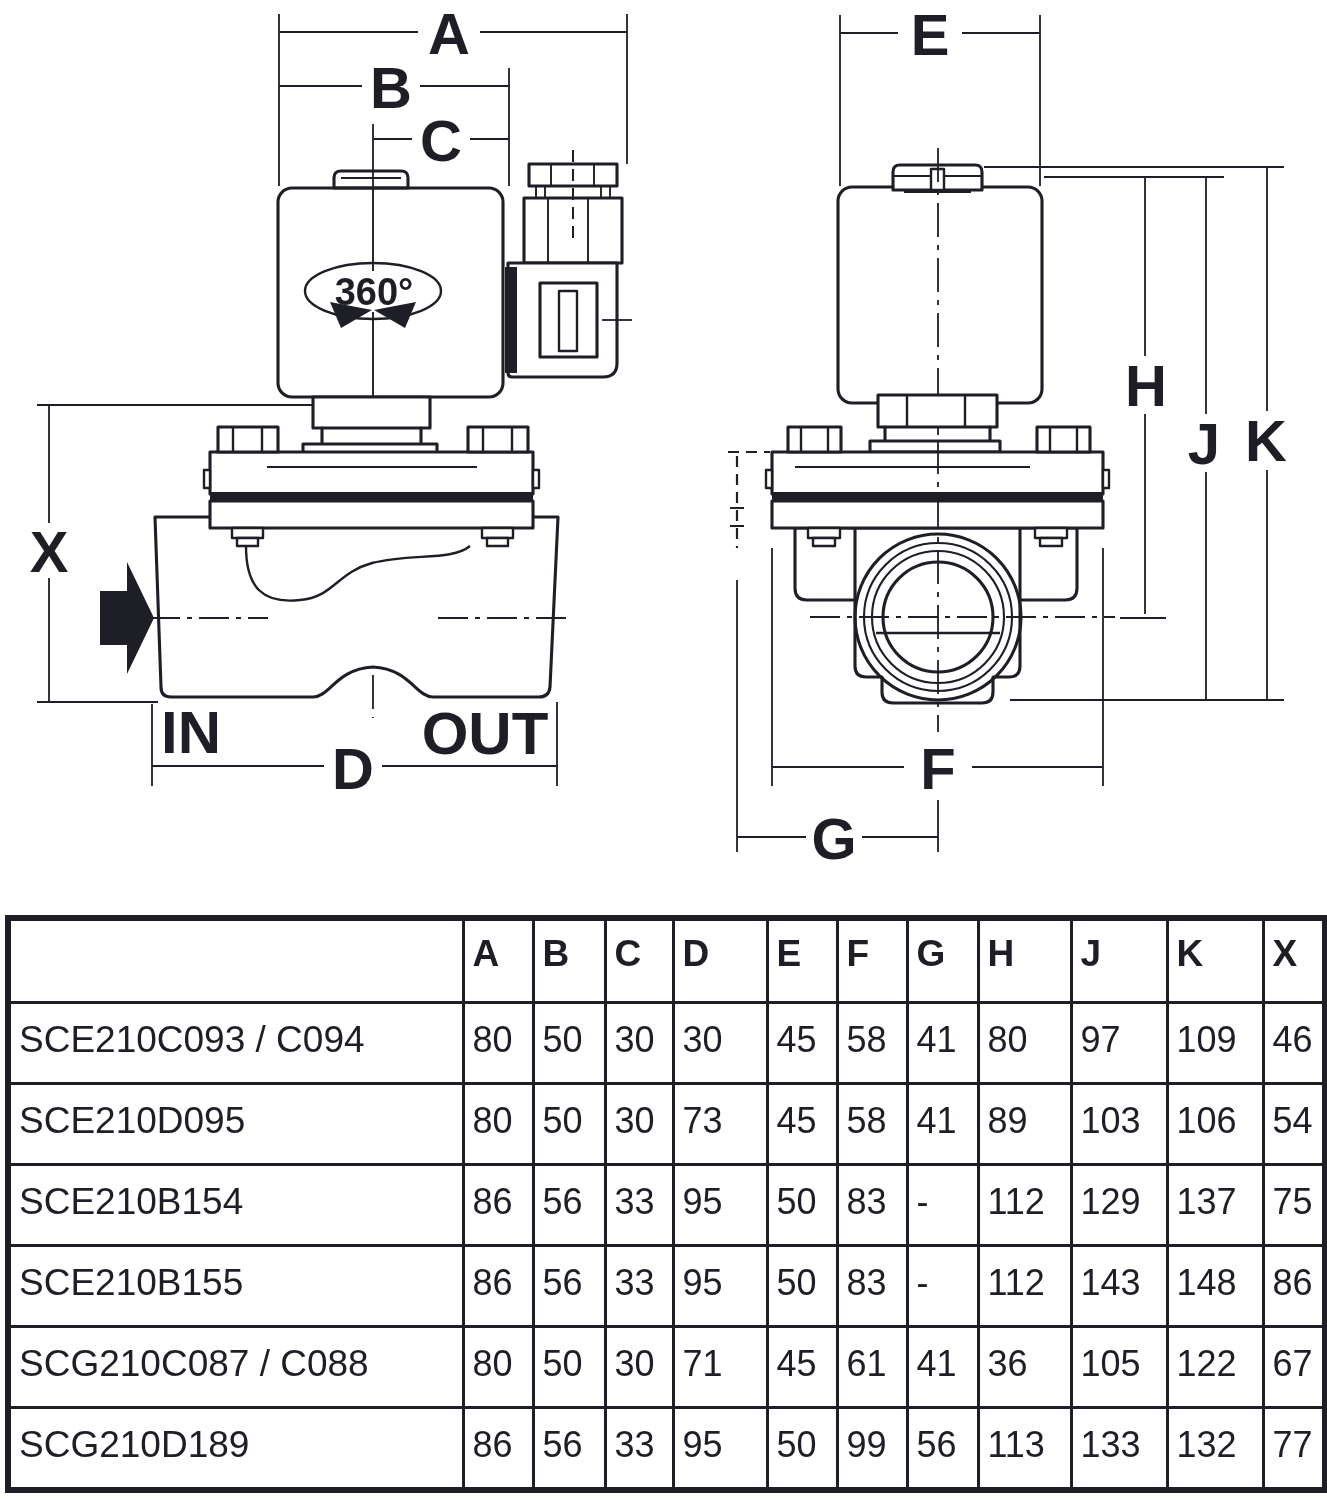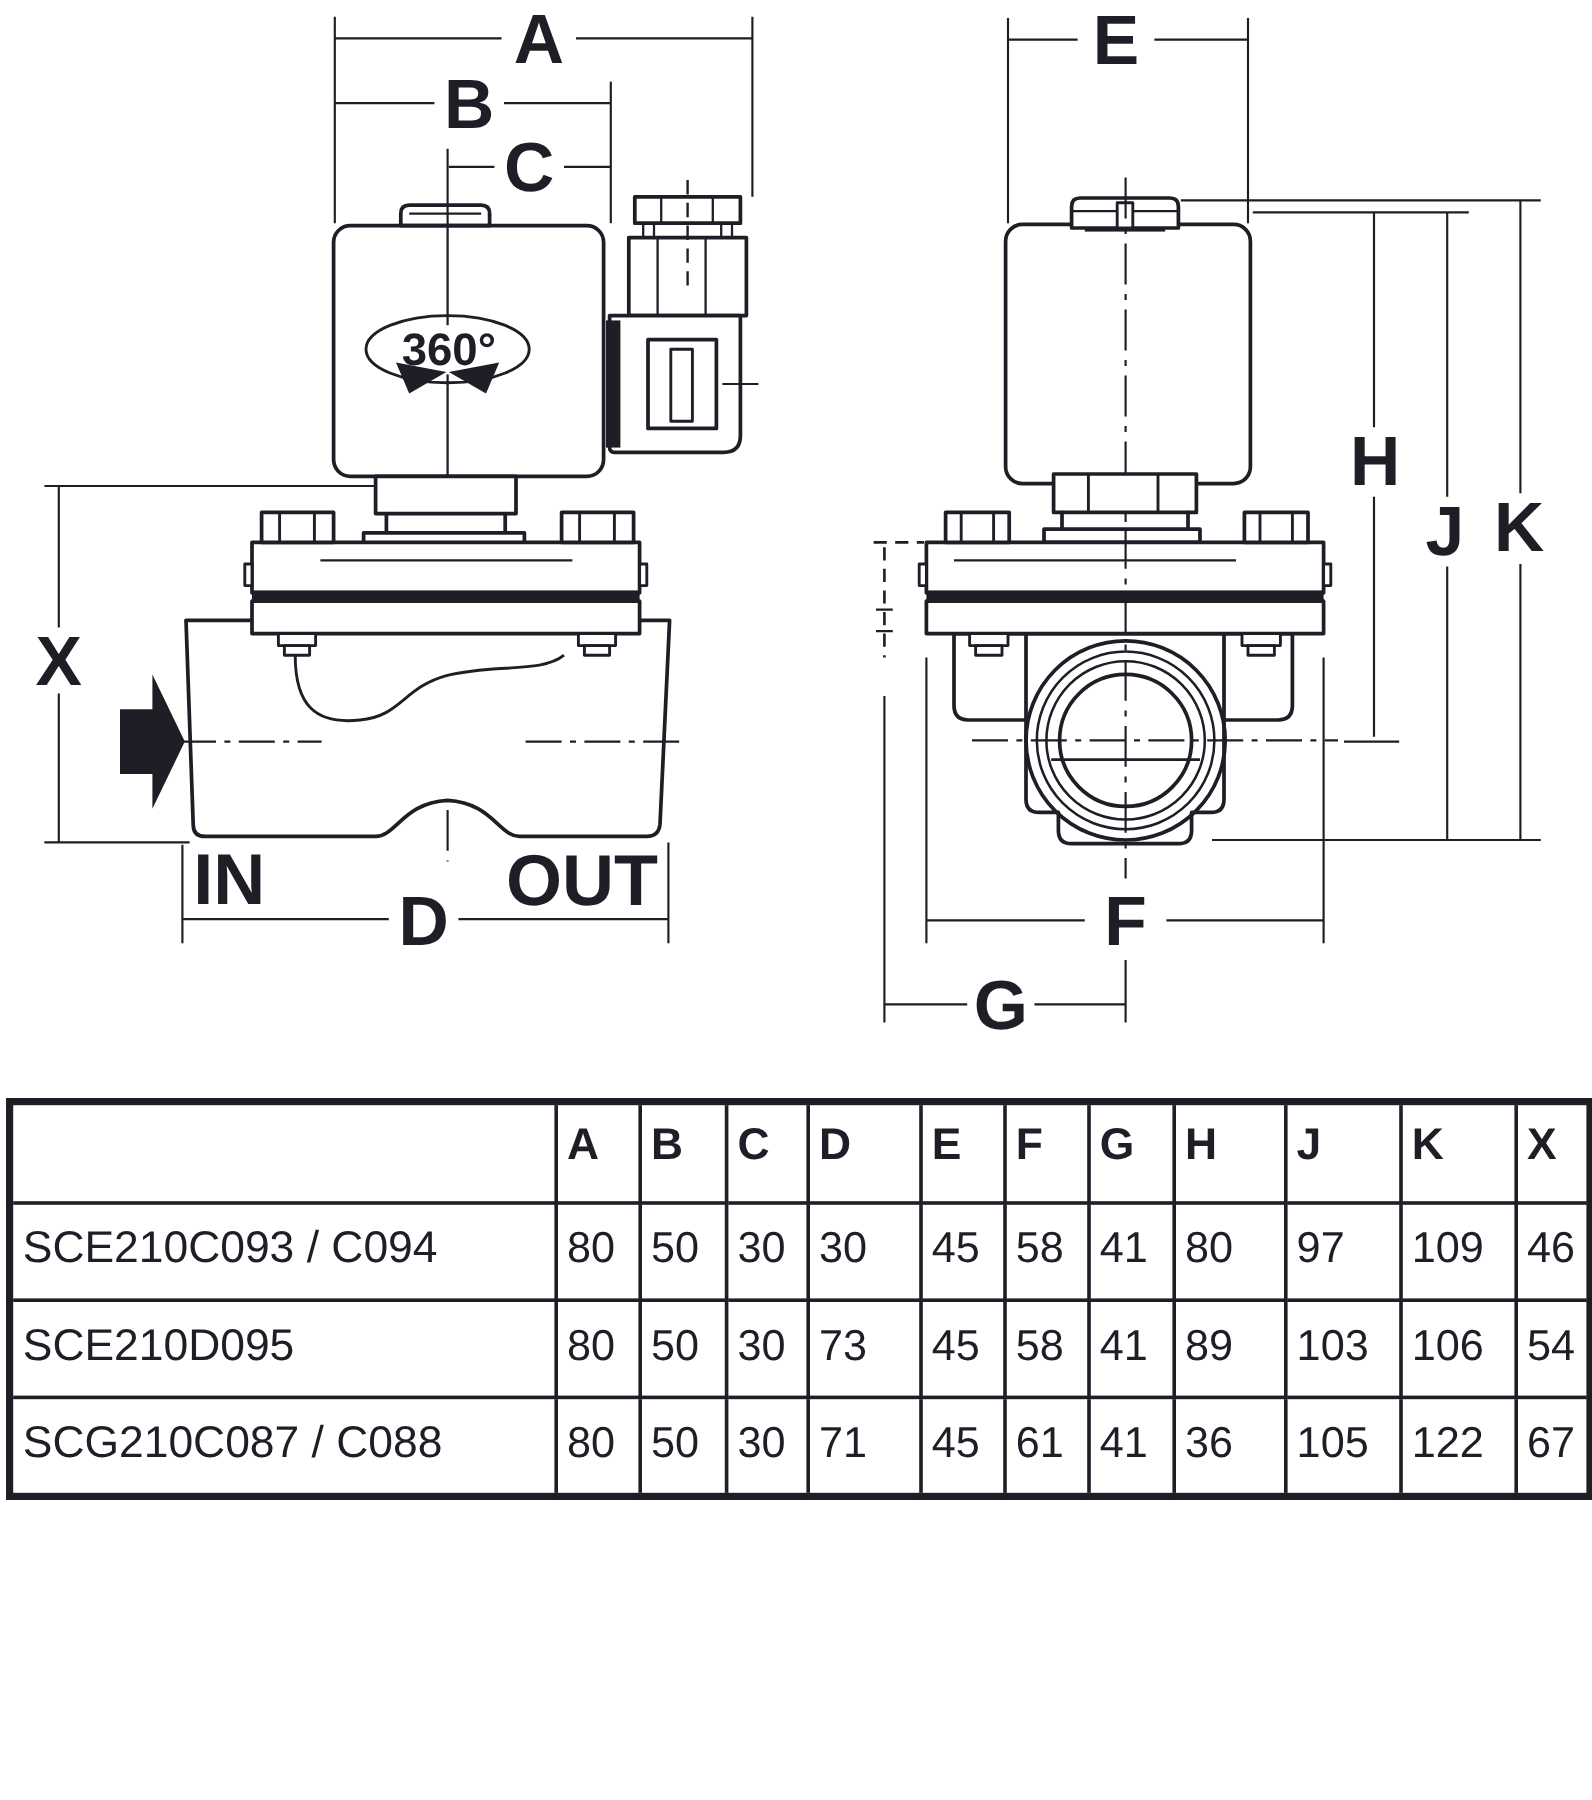--- a/index.html
+++ b/index.html
@@ -255,28 +255,70 @@
           <td>73</td>
           <td>45</td>
           <td>58</td>
           <td>41</td>
           <td>89</td>
           <td>103</td>
           <td>106</td>
           <td>54</td>
         </tr>
         <tr>
+          <td class="model">SCE210B154</td>
+          <td>86</td>
+          <td>56</td>
+          <td>33</td>
+          <td>95</td>
+          <td>50</td>
+          <td>83</td>
+          <td>-</td>
+          <td>112</td>
+          <td>129</td>
+          <td>137</td>
+          <td>75</td>
+        </tr>
+        <tr>
+          <td class="model">SCE210B155</td>
+          <td>86</td>
+          <td>56</td>
+          <td>33</td>
+          <td>95</td>
+          <td>50</td>
+          <td>83</td>
+          <td>-</td>
+          <td>112</td>
+          <td>143</td>
+          <td>148</td>
+          <td>86</td>
+        </tr>
+        <tr>
           <td class="model">SCG210C087 / C088</td>
           <td>80</td>
           <td>50</td>
           <td>30</td>
           <td>71</td>
           <td>45</td>
           <td>61</td>
           <td>41</td>
           <td>36</td>
           <td>105</td>
           <td>122</td>
           <td>67</td>
         </tr>
+        <tr>
+          <td class="model">SCG210D189</td>
+          <td>86</td>
+          <td>56</td>
+          <td>33</td>
+          <td>95</td>
+          <td>50</td>
+          <td>99</td>
+          <td>56</td>
+          <td>113</td>
+          <td>133</td>
+          <td>132</td>
+          <td>77</td>
+        </tr>
       </tbody>
   </table>
 </div>
 
 </body></html>

